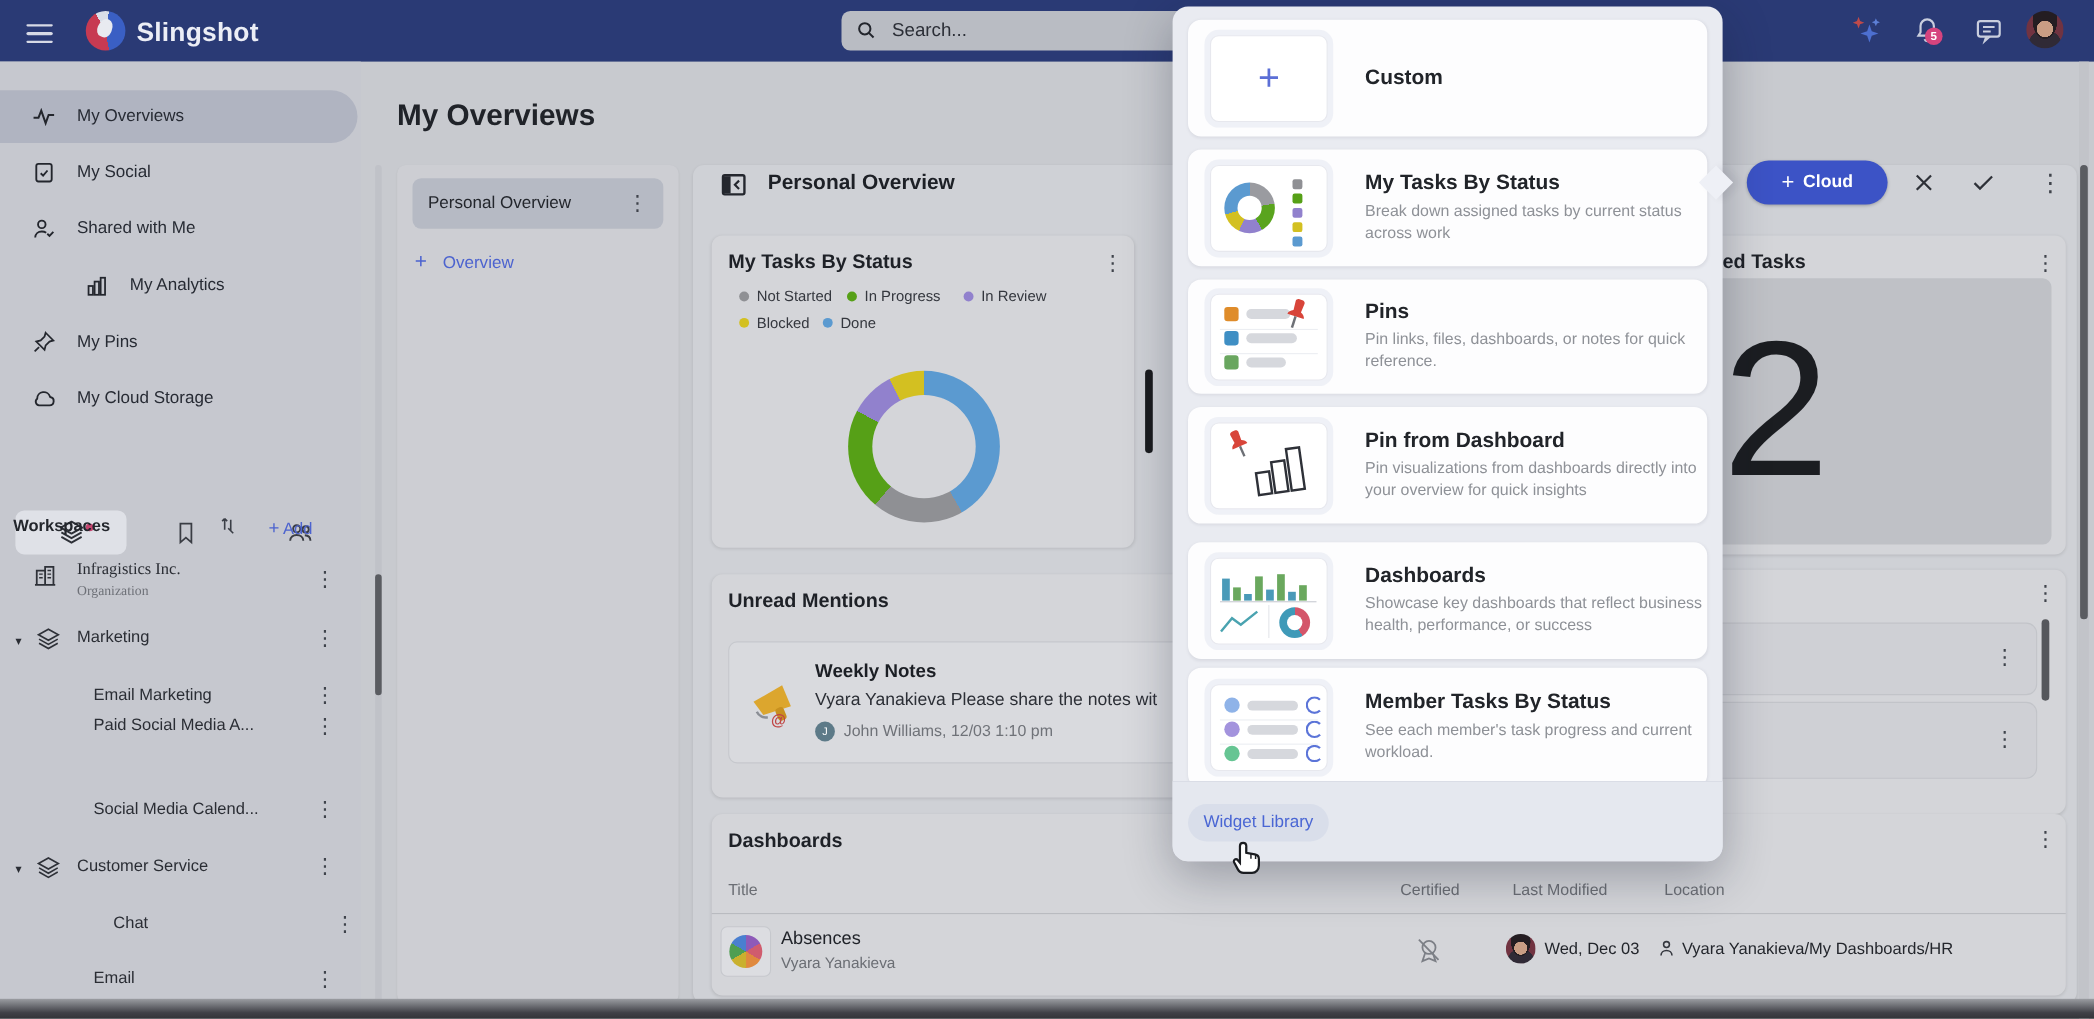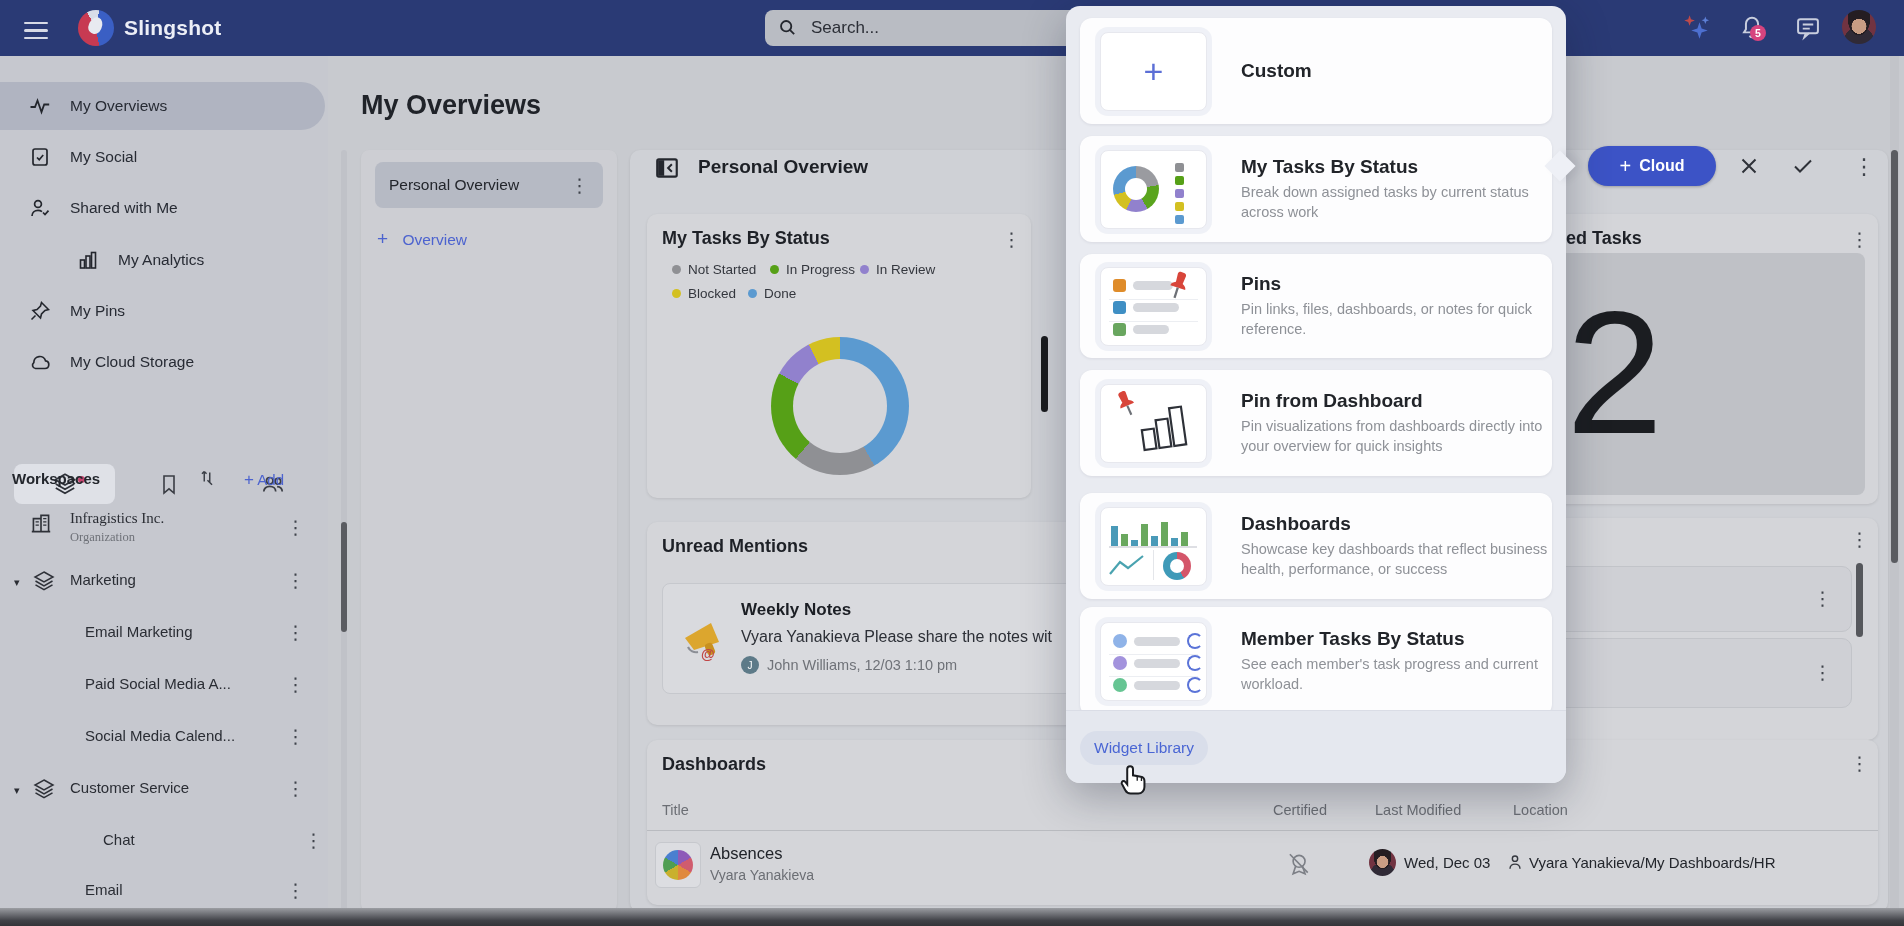--- a/index.html
+++ b/index.html
@@ -3,21 +3,21 @@
 <meta charset="utf-8">
 <style>
   html,body{margin:0;padding:0;background:#2a2b2e;}
   .stage{position:relative;width:1904px;height:926px;overflow:hidden;
     font-family:"Liberation Sans",sans-serif;background:#c8cacf;color:#24272e;}
   .abs{position:absolute;}
   svg{display:block;}
   
   .navbar{left:0;top:0;width:1904px;height:56px;background:#2a3a75;}
   .hamburger span{display:block;width:24px;height:2.4px;background:#d7dae6;margin:5px 0;border-radius:2px;}
-  .brand{color:#eceef6;font-size:21px;font-weight:bold;letter-spacing:.2px;}
+  .brand{color:#eceef6;font-size:24px;font-weight:bold;letter-spacing:.2px;}
   .logo{width:36px;height:36px;border-radius:50%;
     background:conic-gradient(from 210deg,#c73a52 0 120deg,#d8dde8 120deg 160deg,#3a5fc4 160deg 320deg,#c73a52 320deg 360deg);}
   .logo::after{content:"";position:absolute;left:11px;top:7px;width:13px;height:17px;background:#e8eaf0;
     border-radius:60% 60% 50% 50%;transform:rotate(24deg);}
   .searchbar{left:765px;top:10px;width:328px;height:36px;background:#b9bcc3;border-radius:8px;display:flex;align-items:center;padding:0 12px;box-sizing:border-box;}
   .searchbar input{border:0;background:transparent;outline:none;font-size:17px;color:#23262e;margin-left:10px;width:240px;font-family:inherit;}
   .searchbar input::placeholder{color:#2b2e36;opacity:1;}
   .badge{position:absolute;left:12px;top:12px;width:16px;height:16px;border-radius:50%;background:#d6447e;
     color:#fff;font-size:10.5px;font-weight:bold;display:flex;align-items:center;justify-content:center;}
   .avatar{width:34px;height:34px;border-radius:50%;
@@ -242,21 +242,21 @@
             <path d="M3.5 15.8l8.5 4.8 8.5-4.8" fill="none" stroke="#2e3138" stroke-width="1.5"></path>
           </svg>
         </span>
       <div class="abs wsname" style="left:70px;top:3px;">Marketing</div>
       <div class="abs kebab" style="left:286px;top:3px;">⋮</div>
     </div>
     <div class="abs" style="left:0;top:564px;width:328px;height:40px;">
       <div class="abs wsname" style="left:85px;top:3px;">Email Marketing</div>
       <div class="abs kebab" style="left:286px;top:3px;">⋮</div>
     </div>
-    <div class="abs" style="left:0;top:616px;width:328px;height:40px;padding-left:32px;">
+    <div class="abs" style="left:0;top:592px;width:328px;height:40px;padding-left:32px;">
       <div class="abs wsname" style="left:85px;top:3px;">Paid Social Media A...</div>
       <div class="abs kebab" style="left:286px;top:3px;">⋮</div>
     </div>
     <div class="abs" style="left:0;top:668px;width:328px;height:40px;">
       <div class="abs wsname" style="left:85px;top:3px;">Social Media Calend...</div>
       <div class="abs kebab" style="left:286px;top:3px;">⋮</div>
     </div>
     <div class="abs" style="left:0;top:720px;width:328px;height:40px;">
       <span class="abs caretg" style="left:14px;top:8px;">▾</span>
       <span class="abs" style="left:32px;top:1px;">
@@ -309,21 +309,21 @@
       <div class="abs wtitle" style="left:15px;top:14px;">My Tasks By Status</div>
       <div class="abs kebab" style="left:355px;top:16px;">⋮</div>
       <div class="legitem" style="left:25px;top:48px;">
           <span class="legdot" style="background: rgb(143, 144, 148);"></span>
           <span>Not Started</span>
         </div>
       <div class="legitem" style="left:123px;top:48px;align-items:center;">
           <span class="legdot" style="background: rgb(86, 160, 23);"></span>
           <span>In Progress</span>
         </div>
-      <div class="legitem" style="left:213px;top:48px;text-align:center;">
+      <div class="legitem" style="left:229px;top:48px;text-align:center;">
           <span class="legdot" style="background: rgb(145, 129, 205);"></span>
           <span>In Review</span>
         </div>
       <div class="legitem" style="left:25px;top:72px;">
           <span class="legdot" style="background: rgb(211, 192, 33);"></span>
           <span>Blocked</span>
         </div>
       <div class="legitem" style="left:101px;top:72px;">
           <span class="legdot" style="background: rgb(91, 154, 208);"></span>
           <span>Done</span>

